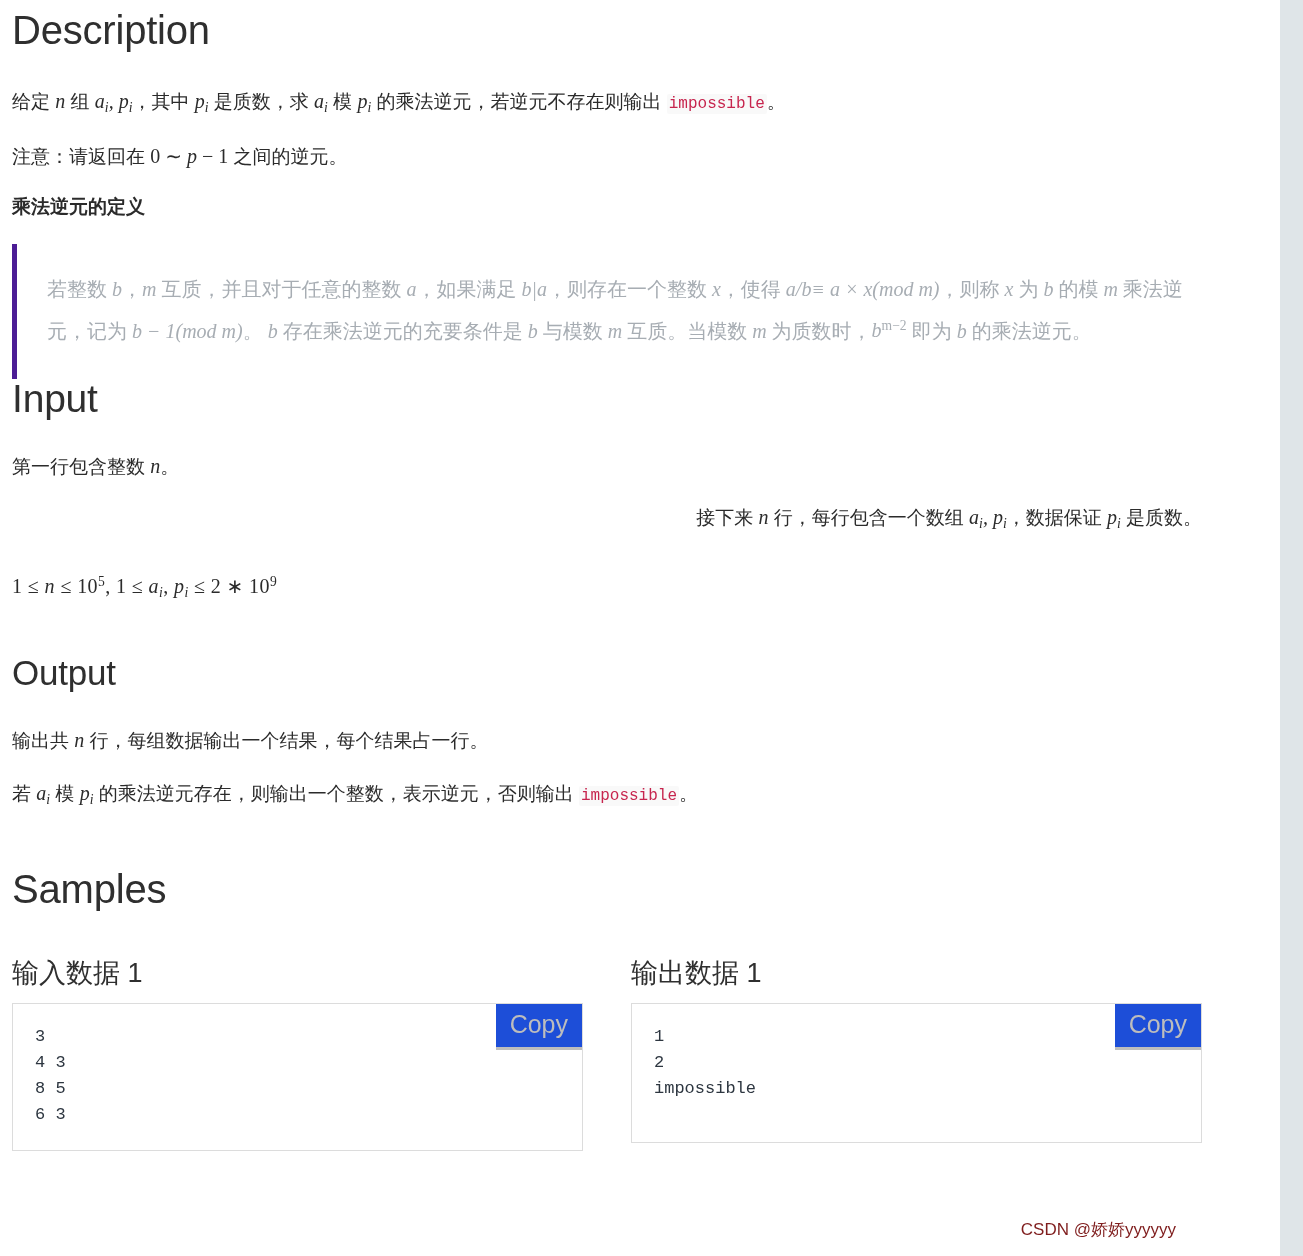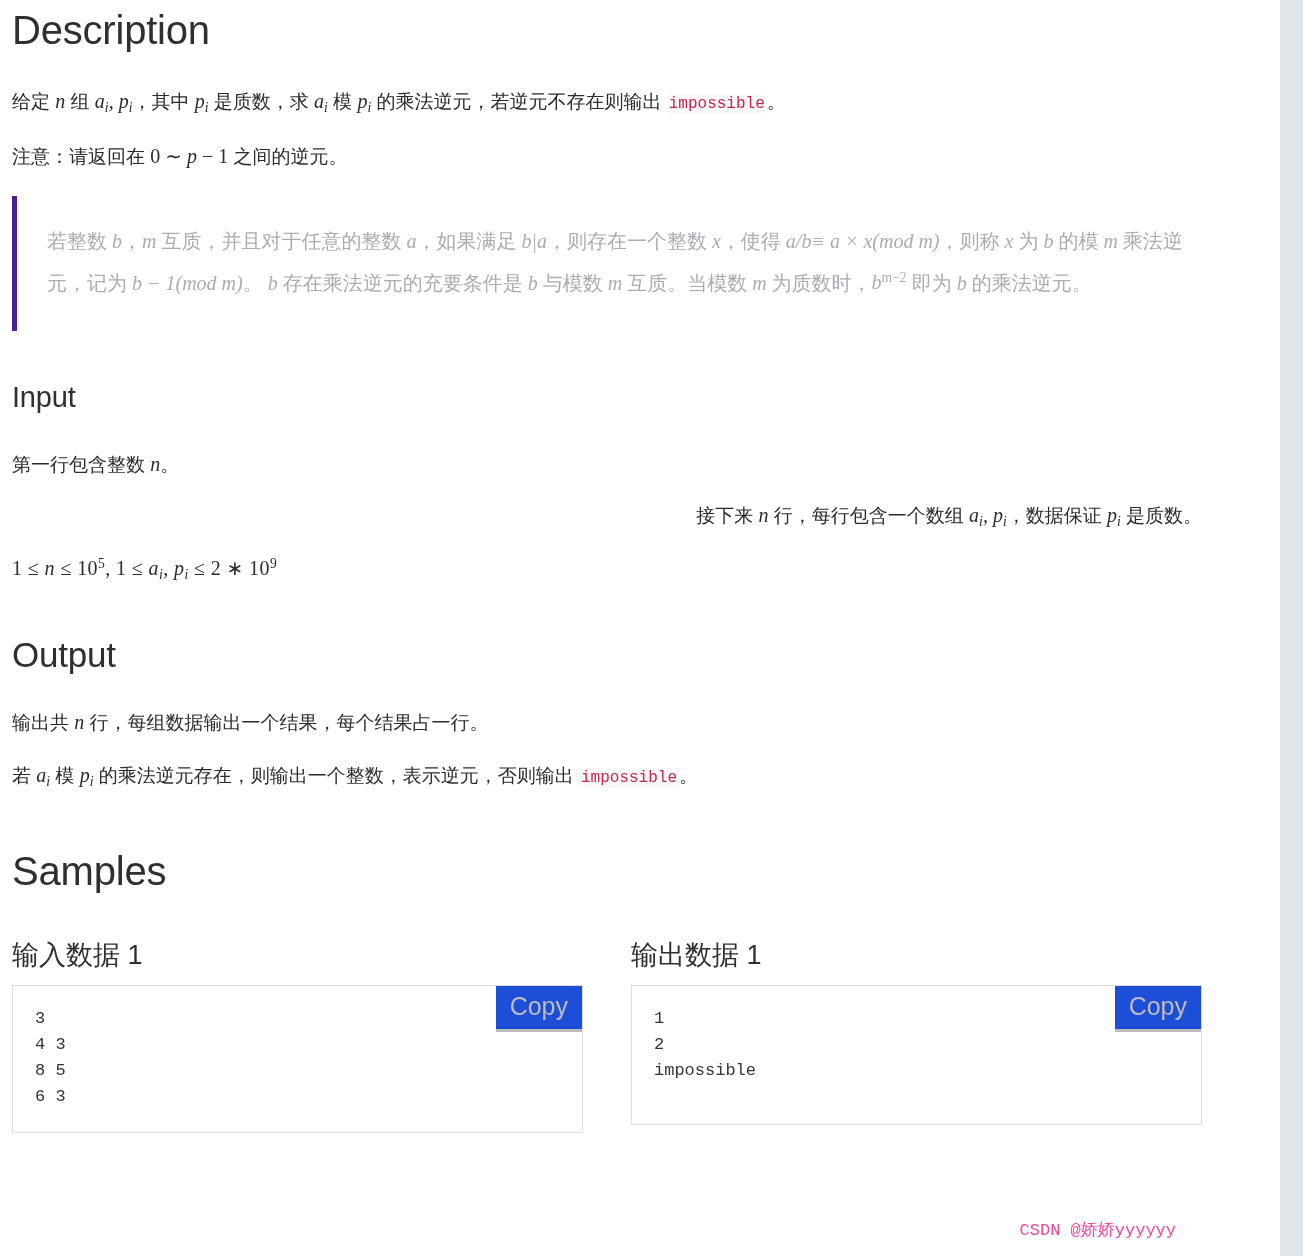--- a/index.html
+++ b/index.html
@@ -35,36 +35,36 @@
   }
 
   h1.section {
     font-family: "Liberation Sans", sans-serif;
     font-weight: 400;
     color: #2f2f2f;
     letter-spacing: -0.2px;
     margin: 0;
   }
   h1#h-description { font-size: 40px; line-height: 44px; padding-top: 8px; }
-  h1#h-input      { font-size: 29px; line-height: 40px; margin-top: 46px; }
+  h1#h-input      { font-size: 39px; line-height: 40px; }
   h1#h-output     { font-size: 35px; line-height: 40px; margin-top: 46px; }
   h1#h-samples    { font-size: 40px; line-height: 44px; margin-top: 52px; }
 
   p.para {
     font-size: 19px;
     line-height: 30px;
     margin: 0;
     color: #2b2b2b;
     font-family: "Liberation Sans", sans-serif;
   }
   #p-desc1 { margin-top: 34px; }
   #p-desc2 { margin-top: 18px; }
   #p-in1   { margin-top: 32px; }
   #p-in2   { margin-top: 20px; text-align: right; }
-  #p-in3   { margin-top: 12px; }
+  #p-in3   { margin-top: 28px; }
   #p-out1  { margin-top: 32px; }
   #p-out2  { margin-top: 22px; }
 
   h4.subhead {
     font-size: 19px;
     font-weight: bold;
     color: #2b2b2b;
     margin: 22px 0 0 0;
     font-family: "Liberation Sans", sans-serif;
   }
@@ -163,39 +163,40 @@
     font-size: 25px;
     line-height: 1;
     padding: 8px 14px 10px 14px;
     cursor: pointer;
   }
 
   #watermark {
     position: absolute;
     right: 44px;
     top: 1218px;
-    font-family: Liberation Mono, monospace;
+    font-family: Liberation Sans, sans-serif;
     font-size: 17px;
-    color: #ec4899;
+    color: #7f1d1d;
     white-space: nowrap;
   }
 </style>
 </head>
 <body>
 
 <div id="page-gutter"></div>
 
 <div id="content">
 
   <h1 class="section" id="h-description">Description</h1>
 
   <p class="para" id="p-desc1"><span>给定 </span><span class="m">n</span><span> 组 </span><span class="m">a<sub>i</sub>, p<sub>i</sub></span><span>，其中 </span><span class="m">p<sub>i</sub></span><span> 是质数，求 </span><span class="m">a<sub>i</sub></span><span> 模 </span><span class="m">p<sub>i</sub></span><span> 的乘法逆元，若逆元不存在则输出 </span><code class="inline">impossible</code><span>。</span></p>
 
   <p class="para" id="p-desc2"><span>注意：请返回在 </span><span class="mr">0 <span style="font-style:normal">∼</span> <span style="font-style:italic">p</span> − 1</span><span> 之间的逆元。</span></p>
 
+  <h4 class="subhead">乘法逆元的定义</h4>
 
   <blockquote class="note">
     <span class="qtext"><span>若整数 </span><span class="m">b</span><span>，</span><span class="m">m</span><span> 互质，并且对于任意的整数 </span><span class="m">a</span><span>，如果满足 </span><span class="m">b|a</span><span>，则存在一个整数 </span><span class="m">x</span><span>，使得 </span><span class="m">a/b≡ a × x<span style="font-style:italic">(mod m)</span></span><span>，则称 </span><span class="m">x</span><span> 为 </span><span class="m">b</span><span> 的模 </span><span class="m">m</span><span> 乘法逆元，记为 </span><span class="m">b − 1(mod m)</span><span>。 </span><span class="m">b</span><span> 存在乘法逆元的充要条件是 </span><span class="m">b</span><span> 与模数 </span><span class="m">m</span><span> 互质。当模数 </span><span class="m">m</span><span> 为质数时，</span><span class="m">b<sup>m−2</sup></span><span> 即为 </span><span class="m">b</span><span> 的乘法逆元。</span></span>
   </blockquote>
 
   <h1 class="section" id="h-input">Input</h1>
 
   <p class="para" id="p-in1"><span>第一行包含整数 </span><span class="m">n</span><span>。</span></p>
 
   <p class="para" id="p-in2"><span>接下来 </span><span class="m">n</span><span> 行，每行包含一个数组 </span><span class="m">a<sub>i</sub>, p<sub>i</sub></span><span>，数据保证 </span><span class="m">p<sub>i</sub></span><span> 是质数。</span></p>

